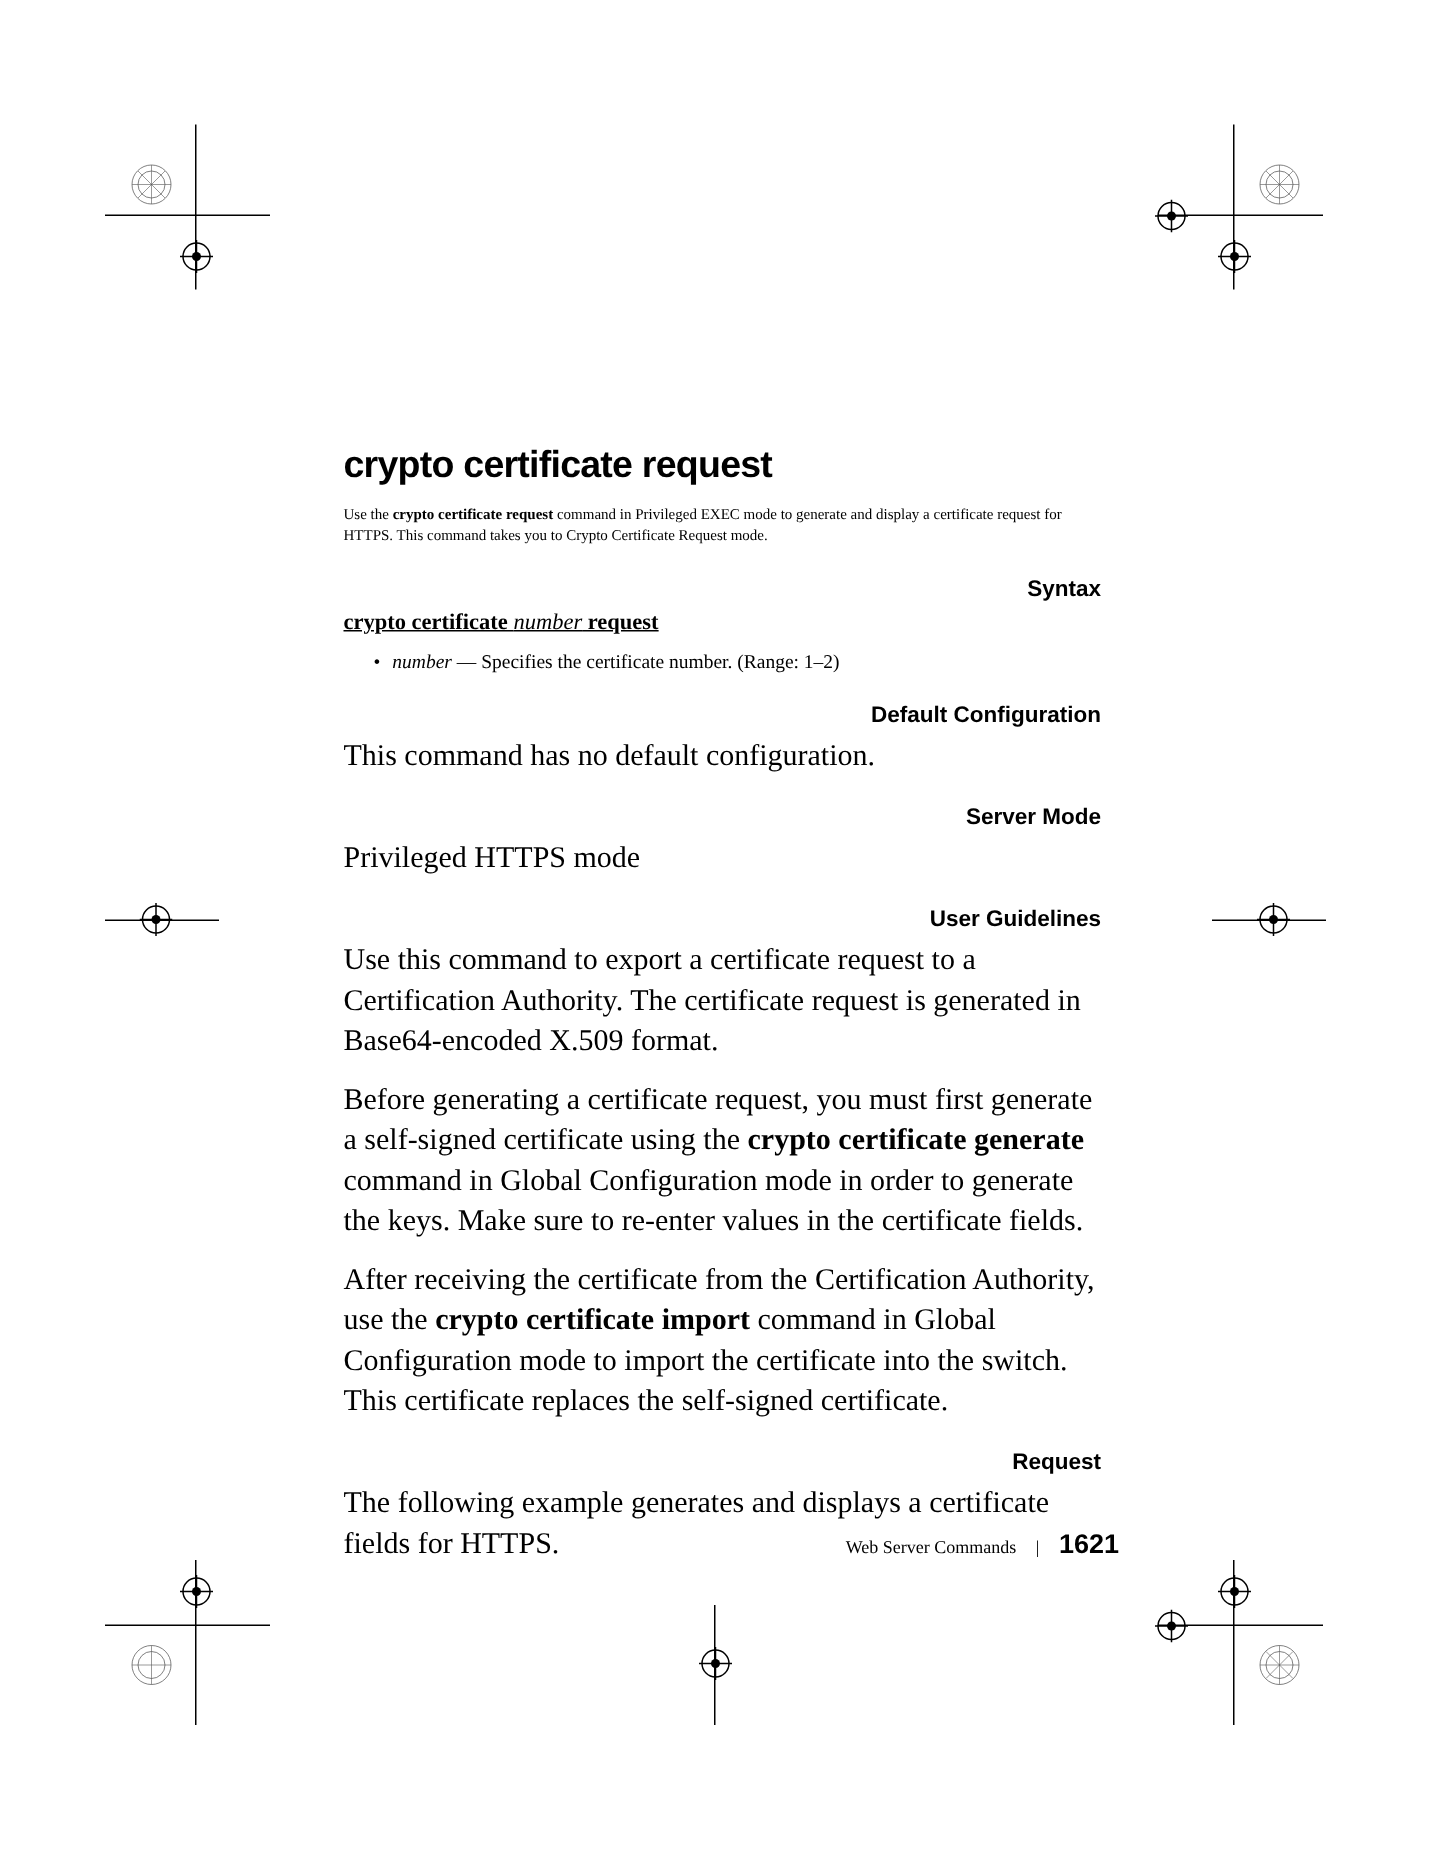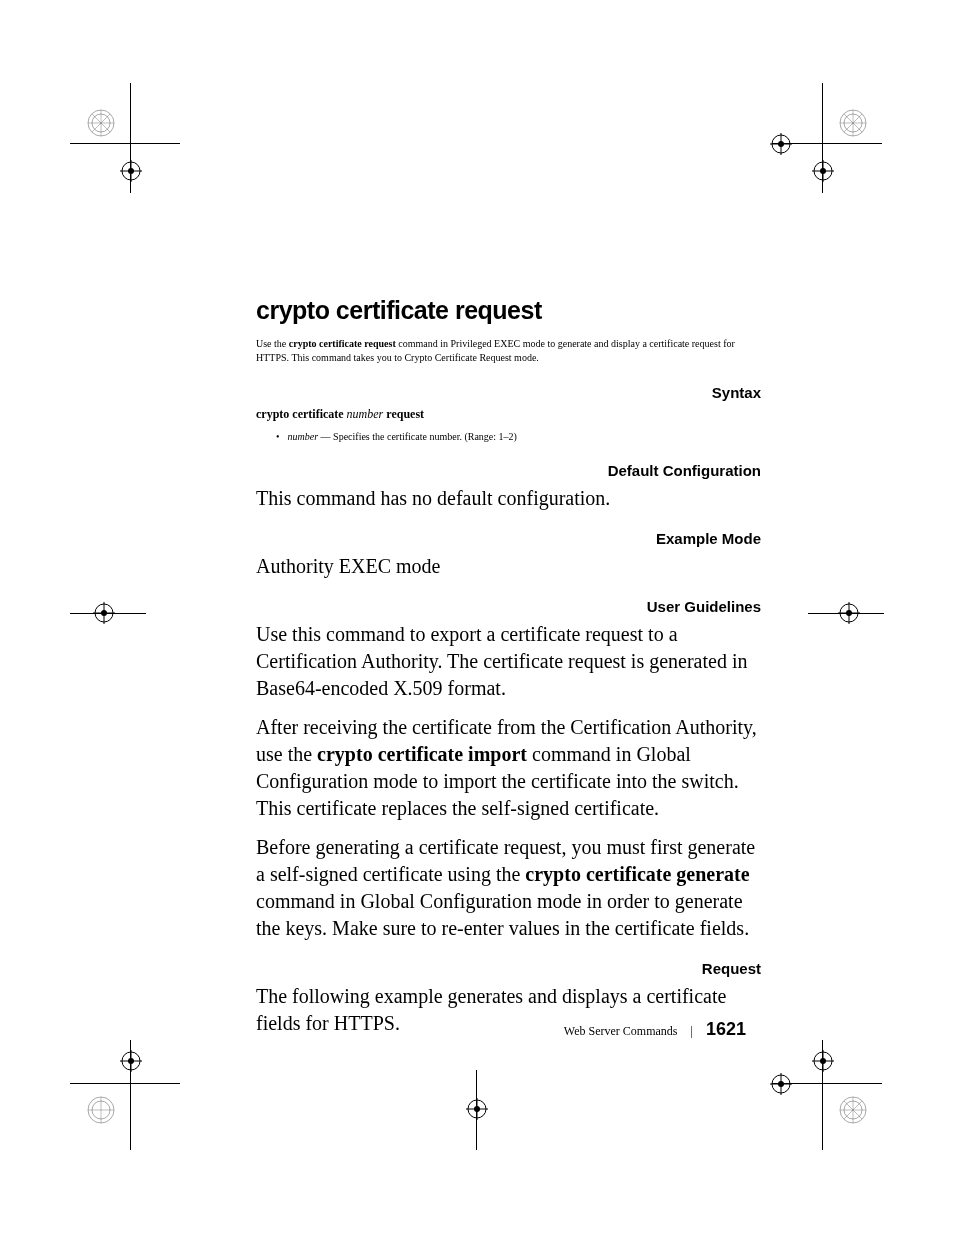--- a/index.html
+++ b/index.html
@@ -10,21 +10,21 @@
     body {
       width: 954px;
       height: 1235px;
       background: #fff;
       position: relative;
       font-family: Georgia, 'Times New Roman', serif;
       color: #000;
     }
     .content {
       position: absolute;
-      left: 256px;
+      left: 229px;
       top: 296px;
       width: 505px;
     }
     h1 {
       font-family: Arial, Helvetica, sans-serif;
       font-weight: bold;
       font-size: 25px;
       margin-bottom: 12px;
       letter-spacing: -0.5px;
     }
@@ -35,25 +35,26 @@
     }
     h2 {
       font-family: Arial, Helvetica, sans-serif;
       font-weight: bold;
       font-size: 15px;
       margin-bottom: 6px;
       margin-top: 18px;
       text-align: right;
     }
     .syntax-line {
-      font-size: 12px;
+      font-size: 15px;
       margin-bottom: 8px;
+      text-decoration: underline;
     }
     .bullet-item {
-      font-size: 10px;
+      font-size: 13px;
       margin-left: 20px;
       text-indent: -12px;
       padding-left: 12px;
       line-height: 1.35;
     }
     .bullet {
       margin-right: 8px;
     }
     .para {
       font-size: 20px;
@@ -111,30 +112,30 @@
   <p class="syntax-line">
     <span class="bold">crypto certificate </span><span class="italic">number</span><span class="bold"> request</span>
   </p>
   <p class="bullet-item">
     <span class="bullet">•</span><span><span class="italic">number</span><span> — Specifies the certificate number. (Range: 1–2)</span></span>
   </p>
 
   <h2>Default Configuration</h2>
   <p class="para">This command has no default configuration.</p>
 
-  <h2>Example Mode</h2>
-  <p class="para">Authority EXEC mode</p>
+  <h2>Server Mode</h2>
+  <p class="para">Privileged HTTPS mode</p>
 
   <h2>User Guidelines</h2>
   <p class="para">Use this command to export a certificate request to a Certification Authority. The certificate request is generated in Base64-encoded X.509 format.</p>
   <p class="para">
+    <span>Before generating a certificate request, you must first generate a self-signed certificate using the </span><span class="bold">crypto certificate generate</span><span> command in Global Configuration mode in order to generate the keys. Make sure to re-enter values in the certificate fields.</span>
+  </p>
+  <p class="para">
     <span>After receiving the certificate from the Certification Authority, use the </span><span class="bold">crypto certificate import</span><span> command in Global Configuration mode to import the certificate into the switch. This certificate replaces the self-signed certificate.</span>
-  </p>
-  <p class="para">
-    <span>Before generating a certificate request, you must first generate a self-signed certificate using the </span><span class="bold">crypto certificate generate</span><span> command in Global Configuration mode in order to generate the keys. Make sure to re-enter values in the certificate fields.</span>
   </p>
 
   <h2>Request</h2>
   <p class="para">The following example generates and displays a certificate fields for HTTPS.</p>
 </div>
 
 <div class="footer">
   <span class="footer-section">Web Server Commands</span>
   <span class="footer-divider">|</span>
   <span class="footer-page">1621</span>

